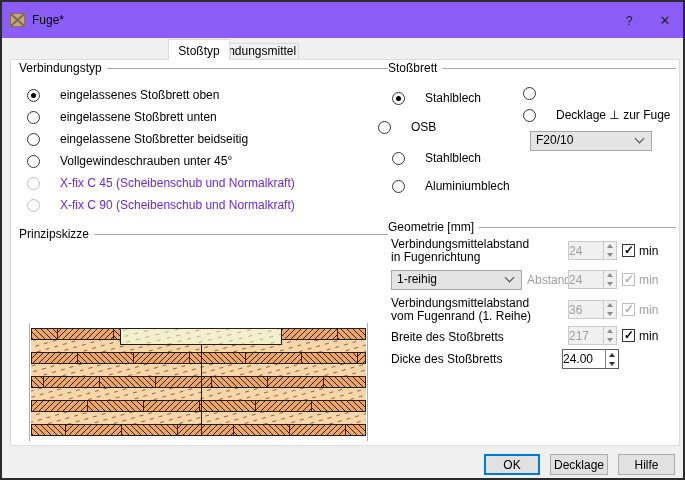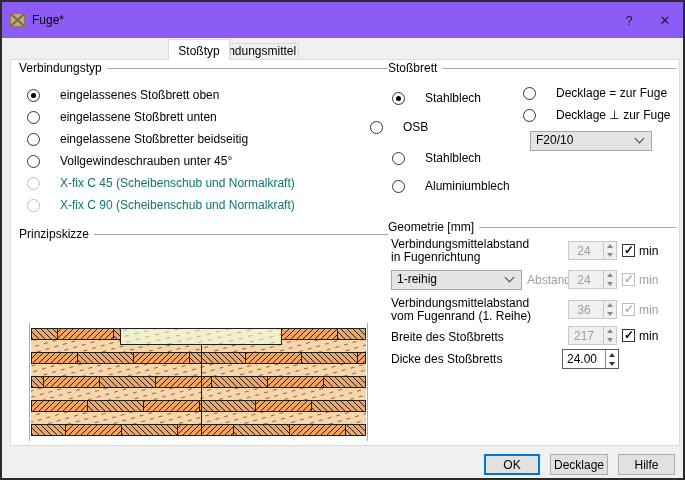--- a/index.html
+++ b/index.html
@@ -30,31 +30,31 @@
   
   .panel { position:absolute; left:8px; top:57px; width:670px; height:387px; background:#fff; border:1px solid #DCDCDC; z-index:1; }
 
   .ghdr { position:absolute; display:flex; align-items:center; height:14px; }
   .ghdr .line { flex:1; height:1px; background:#A9A9A9; margin-left:5px; margin-top:1px; }
 
   
   .opt-row { position:absolute; display:flex; align-items:center; gap:20px; height:16px; white-space:nowrap; }
   .radio { width:13px; height:13px; border:1px solid #333; border-radius:50%; background:#fff; position:relative; flex:none; }
   .opt-row.on .radio::after { content:""; position:absolute; left:3px; top:3px; width:5px; height:5px; border-radius:50%; background:#000; }
-  .opt-row.dis { color:#0f766e; }
+  .opt-row.dis { color:#6d28d9; }
   .opt-row.dis .radio { border-color:#C0C0C0; }
 
   
   .combo { position:absolute; background:#E4E4E4; border:1px solid #A6A6A6; display:flex; align-items:center; padding:0 7px 3px 5px; }
   .combo .chev { margin-left:auto; width:9px; height:9px; position:relative; flex:none; }
   .combo .chev::before { content:""; position:absolute; left:1px; top:0px; width:6px; height:6px; border-right:1px solid #444; border-bottom:1px solid #444; transform:rotate(45deg); }
 
   
   .spin { position:absolute; display:flex; height:19px; background:#F0F0F0; border:1px solid #C9C9C9; }
-  .spin .val { flex:1; text-align:center; padding:2px 4px 7px 0; color:#9E9E9E; }
+  .spin .val { flex:1; text-align:left; padding:2px 4px 7px 0; color:#9E9E9E; }
   .spin .btns { width:13px; border-left:1px solid #C9C9C9; display:flex; flex-direction:column; }
   .spin .up, .spin .dn { flex:1; display:flex; align-items:center; justify-content:center; }
   .spin .up::after { content:""; width:0; height:0; border-left:3px solid transparent; border-right:3px solid transparent; border-bottom:4px solid #8a8a8a; }
   .spin .dn::after { content:""; width:0; height:0; border-left:3px solid transparent; border-right:3px solid transparent; border-top:4px solid #8a8a8a; }
   .spin.en { background:#fff; border-color:#5f5f5f; }
   .spin.en .val { color:#000; }
   .spin.en .btns { border-left-color:#8a8a8a; }
   .spin.en .up::after { border-bottom-color:#333; }
   .spin.en .dn::after { border-top-color:#333; }
 
@@ -236,36 +236,35 @@
       </svg>
 
     <div class="ghdr" style="left:377px; top:1px; width:288px;">
       <span>Stoßbrett</span>
         <span class="line"></span>
     </div>
     <div class="opt-row on" style="left:381px; top:30px;">
         <span class="radio"></span>
         <span>Stahlblech</span>
       </div>
-    <div class="opt-row" style="left:359px; top:59px;">
+    <div class="opt-row" style="left:367px; top:59px;">
         <span class="radio"></span>
         <span>OSB</span>
       </div>
     <div class="opt-row" style="left:381px; top:90px;">
         <span class="radio"></span>
         <span>Stahlblech</span>
       </div>
     <div class="opt-row" style="left:381px; top:118px;">
         <span class="radio"></span>
         <span>Aluminiumblech</span>
       </div>
 
     <div class="opt-row" style="left:512px; top:25px;">
         <span class="radio"></span>
-        <span>Decklage = zur Fuge</span>
       </div>
     <div class="opt-row" style="left:512px; top:47px;">
         <span class="radio"></span>
         <span>Decklage ⊥ zur Fuge</span>
       </div>
 
     <div class="combo" style="left:519px; top:71px; width:122px; height:20px;">
       <span>F20/10</span>
       <span class="chev"></span>
     </div>

